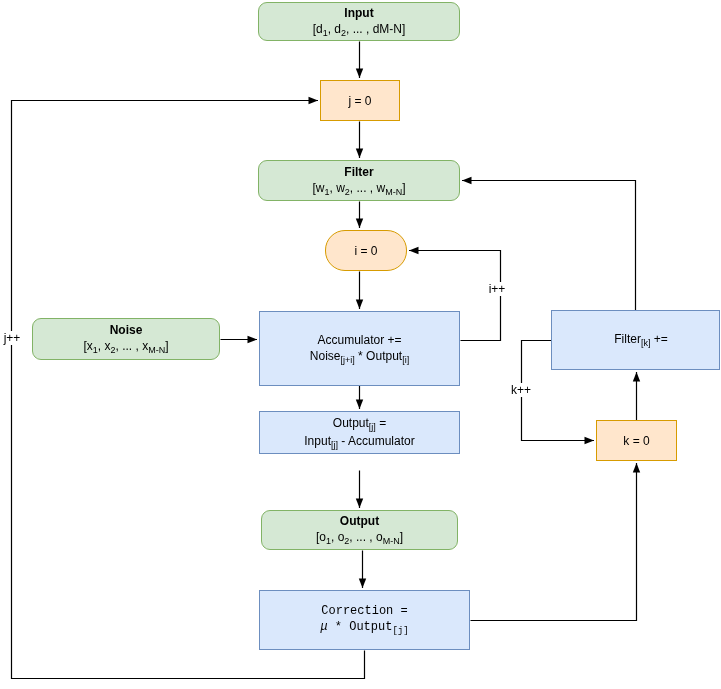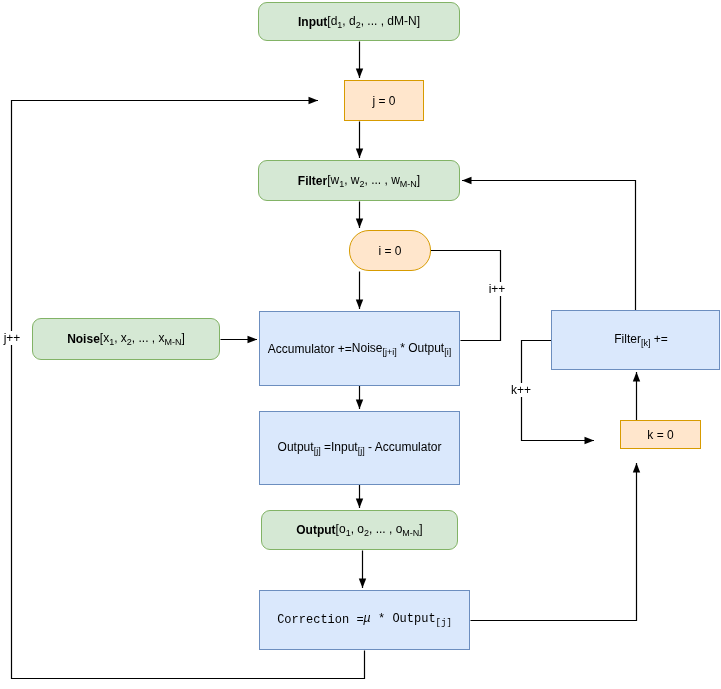--- a/index.html
+++ b/index.html
@@ -3,46 +3,46 @@
 <meta charset="utf-8">
 <style>
   html,body{margin:0;padding:0;background:#fff;}
   .canvas{
     position:relative;width:721px;height:689px;background:var(--background,#fff);
     font-family:"Liberation Sans",sans-serif;color:var(--text,#000);overflow:hidden;
   }
   .edges{position:absolute;left:0;top:0;width:721px;height:689px;}
   .edges path.conn{fill:none;stroke:var(--line,#000);stroke-width:1.2;}
   .node{
-    position:absolute;box-sizing:border-box;display:flex;flex-direction:row;
+    position:absolute;box-sizing:border-box;display:flex;flex-direction:column;
     align-items:center;justify-content:center;text-align:center;
     font-size:12px;line-height:16px;
   }
   .node.green{background:var(--green_fill);border:1px solid var(--green_stroke);border-radius:9px;}
-  .node.orange{background:var(--orange_fill);border:1px solid var(--orange_stroke);margin-left:24px;}
+  .node.orange{background:var(--orange_fill);border:1px solid var(--orange_stroke);}
   .node.blue{background:var(--blue_fill);border:1px solid var(--blue_stroke);}
   .node .title{font-weight:bold;}
   .node sub{font-size:9px;line-height:1;}
   .node .it{font-style:italic;}
   .loop-label{
     position:absolute;transform:translate(-50%,-50%);background:var(--background,#fff);
     font-size:12px;line-height:14px;padding:0 2px;white-space:nowrap;
   }
   
   #n-input   {left:258px;top:2px;  width:202px;height:39px;}
   #n-j0      {left:320px;top:80px; width:80px; height:41px;}
   #n-filter  {left:258px;top:160px;width:202px;height:41px;}
   #n-i0      {left:325px;top:230px;width:82px; height:41px;border-radius:20px;}
   #n-noise   {left:32px; top:318px;width:188px;height:42px;}
   #n-acc     {left:259px;top:311px;width:201px;height:75px;}
-  #n-outj    {left:259px;top:411px;width:201px;height:74px;}
+  #n-outj    {left:259px;top:411px;width:201px;height:43px;}
   #n-outg    {left:261px;top:510px;width:197px;height:40px;}
   #n-corr    {left:259px;top:590px;width:211px;height:60px;font-family:Liberation Mono, monospace;}
   #n-filterk {left:551px;top:310px;width:169px;height:60px;padding-left:11px;}
-  #n-k0      {left:596px;top:420px;width:81px; height:29px;}
+  #n-k0      {left:596px;top:420px;width:81px; height:41px;}
   #lbl-i{left:497px;top:289px;}
   #lbl-k{left:521px;top:390px;}
   #lbl-j{left:12px;top:338px;}
 </style>
 </head>
 <body>
 
 <div class="canvas">
 
   <svg class="edges" viewBox="0 0 721 689" xmlns="http://www.w3.org/2000/svg">

